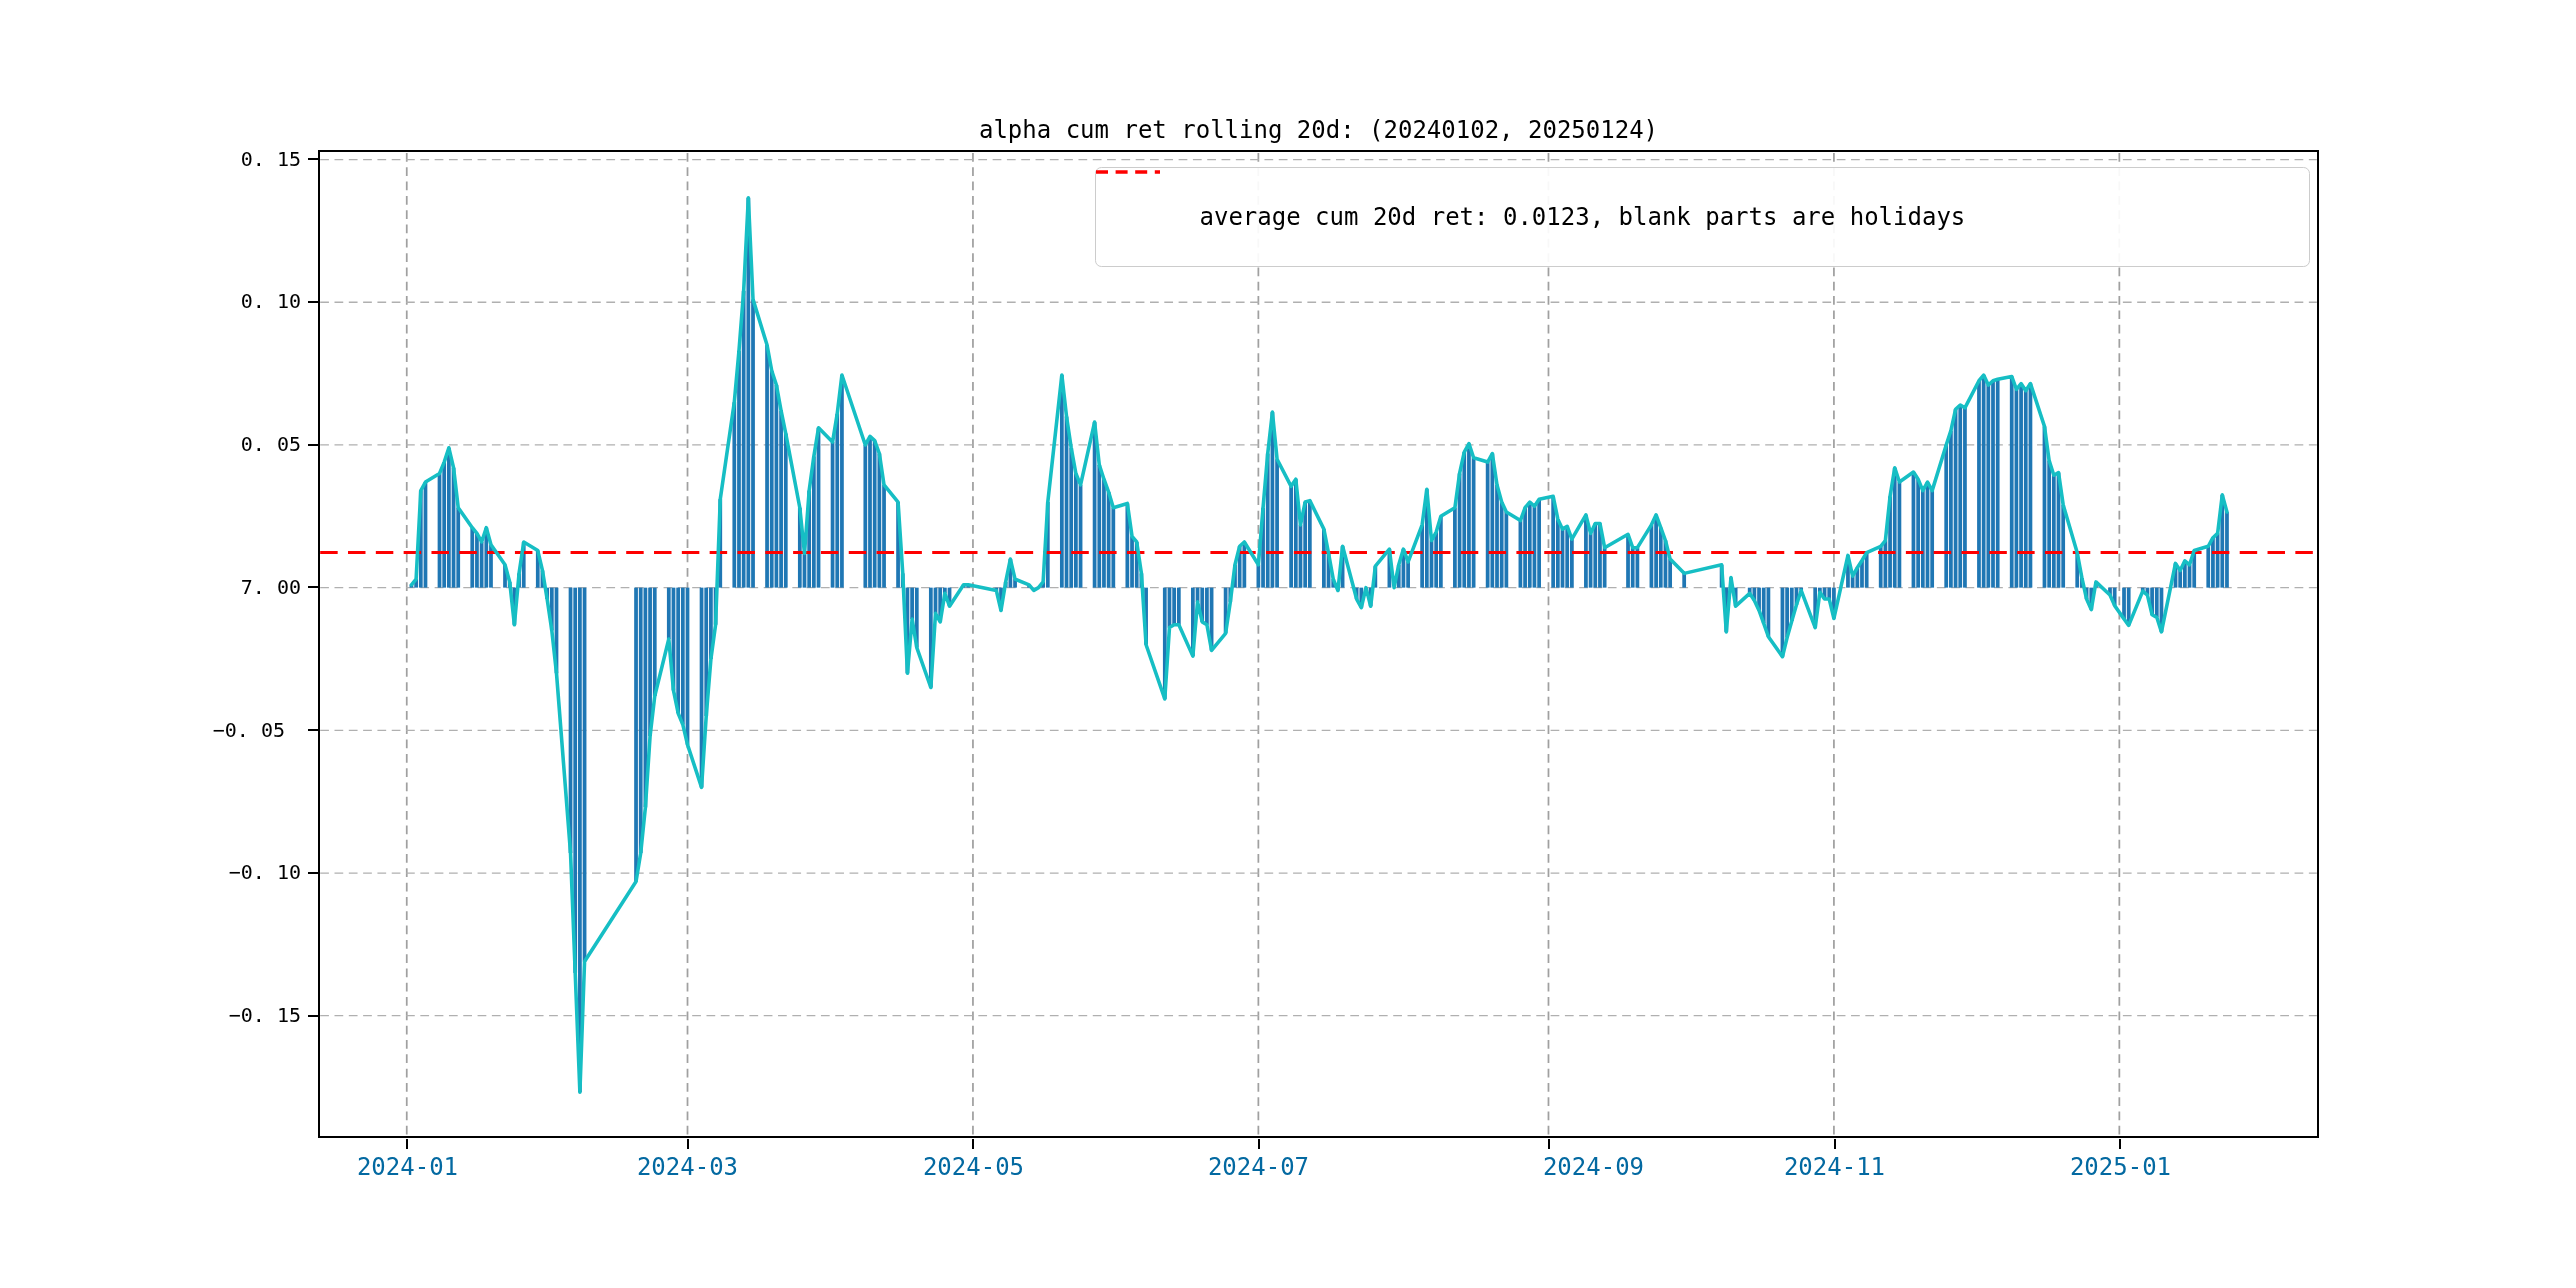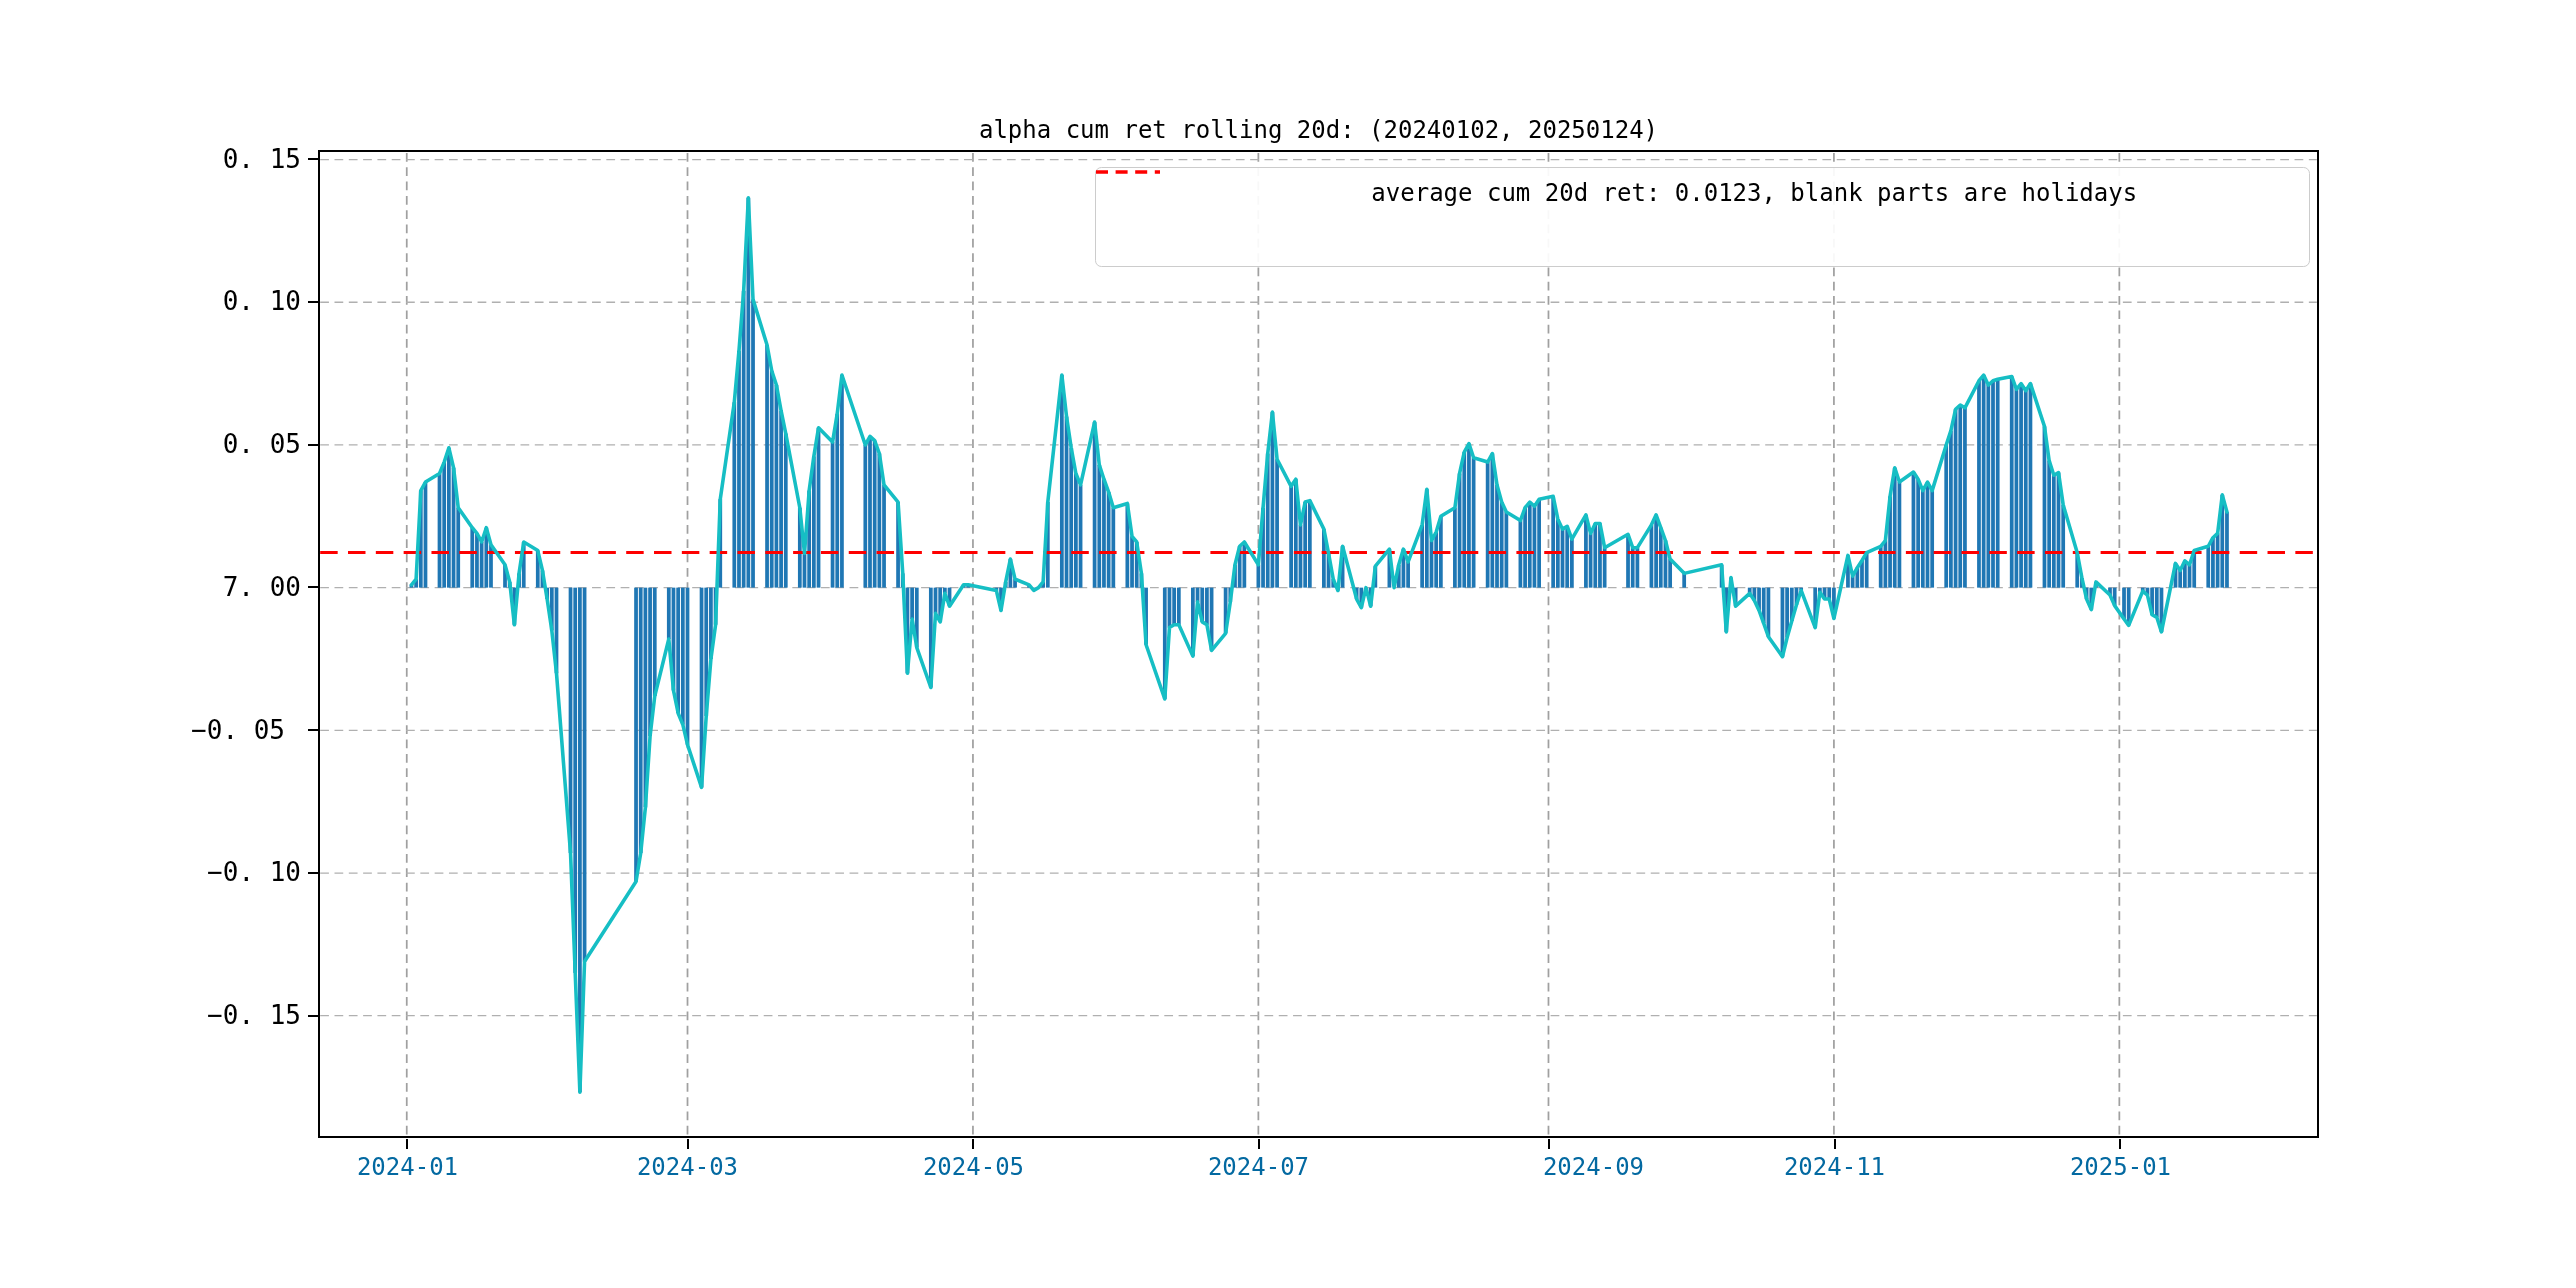--- a/index.html
+++ b/index.html
@@ -14,33 +14,33 @@
   }
   .plot-border{
     position:absolute;left:318px;top:150px;width:1997px;height:984px;
     border:2px solid #000;background:transparent;pointer-events:none;z-index:5;
   }
   .plot-area{
     position:absolute;left:320px;top:153px;width:1997px;height:984px;z-index:1;
   }
   .plot-area svg{position:absolute;left:0;top:0;}
   .ytick-label{
-    position:absolute;width:119px;text-align:right;font-size:26px;color:#000;
+    position:absolute;width:119px;text-align:right;font-size:20px;color:#000;
     line-height:27px;white-space:pre;
   }
   .xtick-label{
     position:absolute;width:175px;text-align:center;font-size:24px;color:#0369a1;
     line-height:27px;white-space:pre;
   }
   .tickmark-y{position:absolute;height:2px;width:10.3px;background:#000;}
   .tickmark-x{position:absolute;width:2px;height:10.3px;background:#000;}
   .legend{
     position:absolute;left:775px;top:13.5px;width:1215px;height:100px;
     background:rgba(255,255,255,0.92);border:1.6px solid #cccccc;border-radius:6.4px;
-    z-index:6;display:flex;flex-direction:row;justify-content:center;
+    z-index:6;display:flex;flex-direction:column;justify-content:center;
     padding:3.2px 0 3.2px 19px;box-sizing:border-box;
   }
   .legend-row{display:flex;align-items:center;height:45px;}
   .legend-icon-wrap{width:67px;display:flex;align-items:center;justify-content:flex-start;flex:0 0 67px;}
   .legend-label{font-size:24px;color:#000;margin-left:17.5px;white-space:pre;}
   .legend-patch{width:64px;height:29px;background:#1f77b4;}
 </style>
 </head>
 <body>
 

